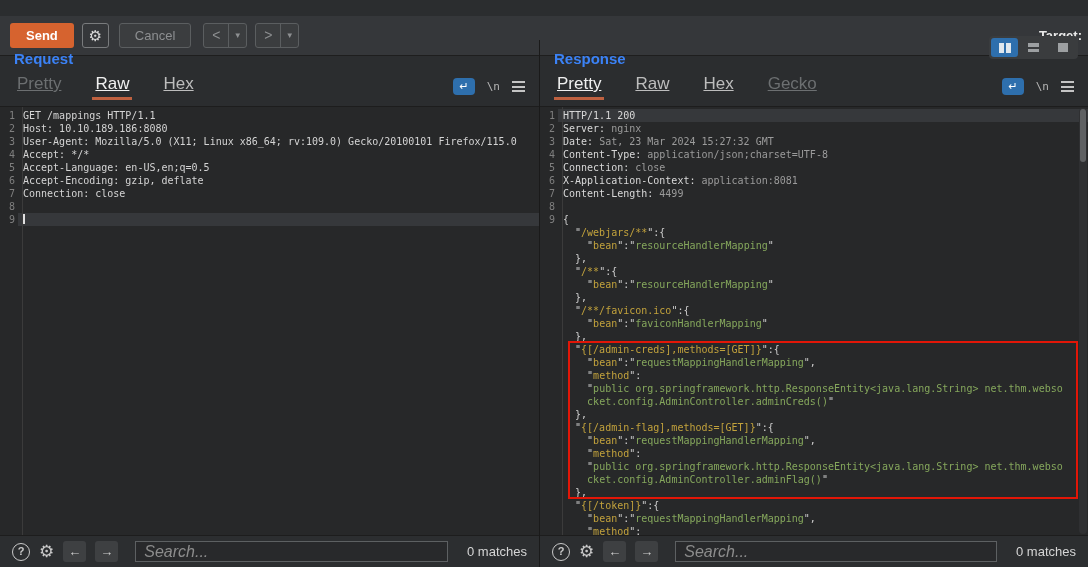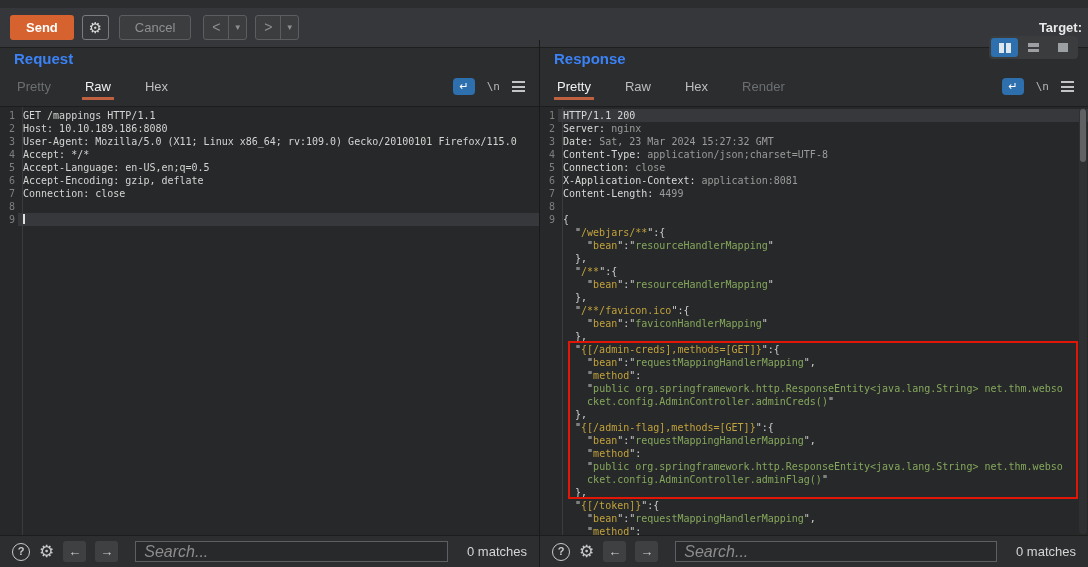--- a/index.html
+++ b/index.html
@@ -1,20 +1,20 @@
 <!DOCTYPE html>
 <html><head>
 <meta charset="utf-8">
 <style>
   * { margin:0; padding:0; box-sizing:border-box; }
   html,body { width:1088px; height:567px; overflow:hidden; background:#2b2d2f;
               font-family:"Liberation Sans", sans-serif; }
 
   
-  .toolbar { position:absolute; left:0; top:8px; width:1088px; height:40px;
+  .toolbar { position:absolute; left:0; top:16px; width:1088px; height:40px;
              background:#35373a; border-bottom:1px solid #1e1e1e;
              display:flex; align-items:center; padding:0 4px 0 10px; }
   .btn-send { height:25px; padding:0 16px; background:#d6632f; color:#fff;
               font-weight:bold; font-size:13px; border:none; border-radius:3px; }
   .btn-gear-top { width:27px; height:25px; margin-left:8px; background:transparent;
               border:1px solid #797b7d; border-radius:3px; color:#d8d8d8;
               font-size:15px; line-height:23px; text-align:center; }
   .btn-cancel { height:25px; padding:0 15px; margin-left:10px; background:#3b3d3f;
               border:1px solid #5b5e60; border-radius:3px; color:#8d8f91; font-size:13px; }
   .split-btn { display:flex; margin-left:12px; height:25px; border:1px solid #5b5e60;
@@ -25,21 +25,21 @@
   .split-drop { width:17px; text-align:center; line-height:23px; color:#8d8f91; font-size:8px; }
   .target-label { margin-left:auto; font-weight:bold; font-size:13px; color:#e9e9e9; padding-right:2px; }
 
   
   .panel { position:absolute; top:40px; bottom:0; display:flex; flex-direction:column; }
   .panel-request { left:0; width:540px; border-right:1px solid #1a1a1a; }
   .panel-response { left:540px; right:0; }
   .phead { height:66px; padding:10px 14px 0 14px; position:relative; }
   .ptitle { font-size:15px; font-weight:bold; color:#3b82f6; }
   .tabs { display:flex; align-items:flex-end; margin-top:7px; height:26px; }
-  .tab { font-size:13px; margin-right:28px; padding:0 3px 6px 3px; color:#bdbdbd; }
+  .tab { font-size:17px; margin-right:28px; padding:0 3px 6px 3px; color:#bdbdbd;text-decoration:underline; }
   .tab.active { color:#f0f0f0; padding-bottom:3px; border-bottom:3px solid #bf6140; }
   .tab.disabled { color:#6c6f71; }
   .tab-icons { margin-left:auto; display:flex; align-items:center; gap:12px; padding-bottom:5px; }
   .chip-wrap { width:22px; height:17px; background:#2e6fad; border-radius:4px;
                display:flex; align-items:center; justify-content:center; }
   .nl-label { font-family:"DejaVu Sans Mono", monospace; font-size:11px; color:#b5b5b5; }
   .burger { display:flex; flex-direction:column; gap:2.5px; }
   .burger span { display:block; width:13px; height:2px; background:#c4c4c4; }
 
   
@@ -194,21 +194,21 @@
         </div>
       <div class="ls-cell ls-one">
           <span></span>
         </div>
     </div>
     <div class="ptitle">Response</div>
     <div class="tabs">
       <div class="tab active">Pretty</div>
       <div class="tab">Raw</div>
       <div class="tab">Hex</div>
-      <div class="tab disabled">Render</div>
+      <div class="tab disabled">Gecko</div>
       <div class="tab-icons">
         <div class="chip-wrap">
           <span style="color:#fff;font-size:11px;">↵</span>
         </div>
         <span class="nl-label">\n</span>
         <div class="burger">
             <span></span>
             <span></span>
             <span></span>
           </div>

